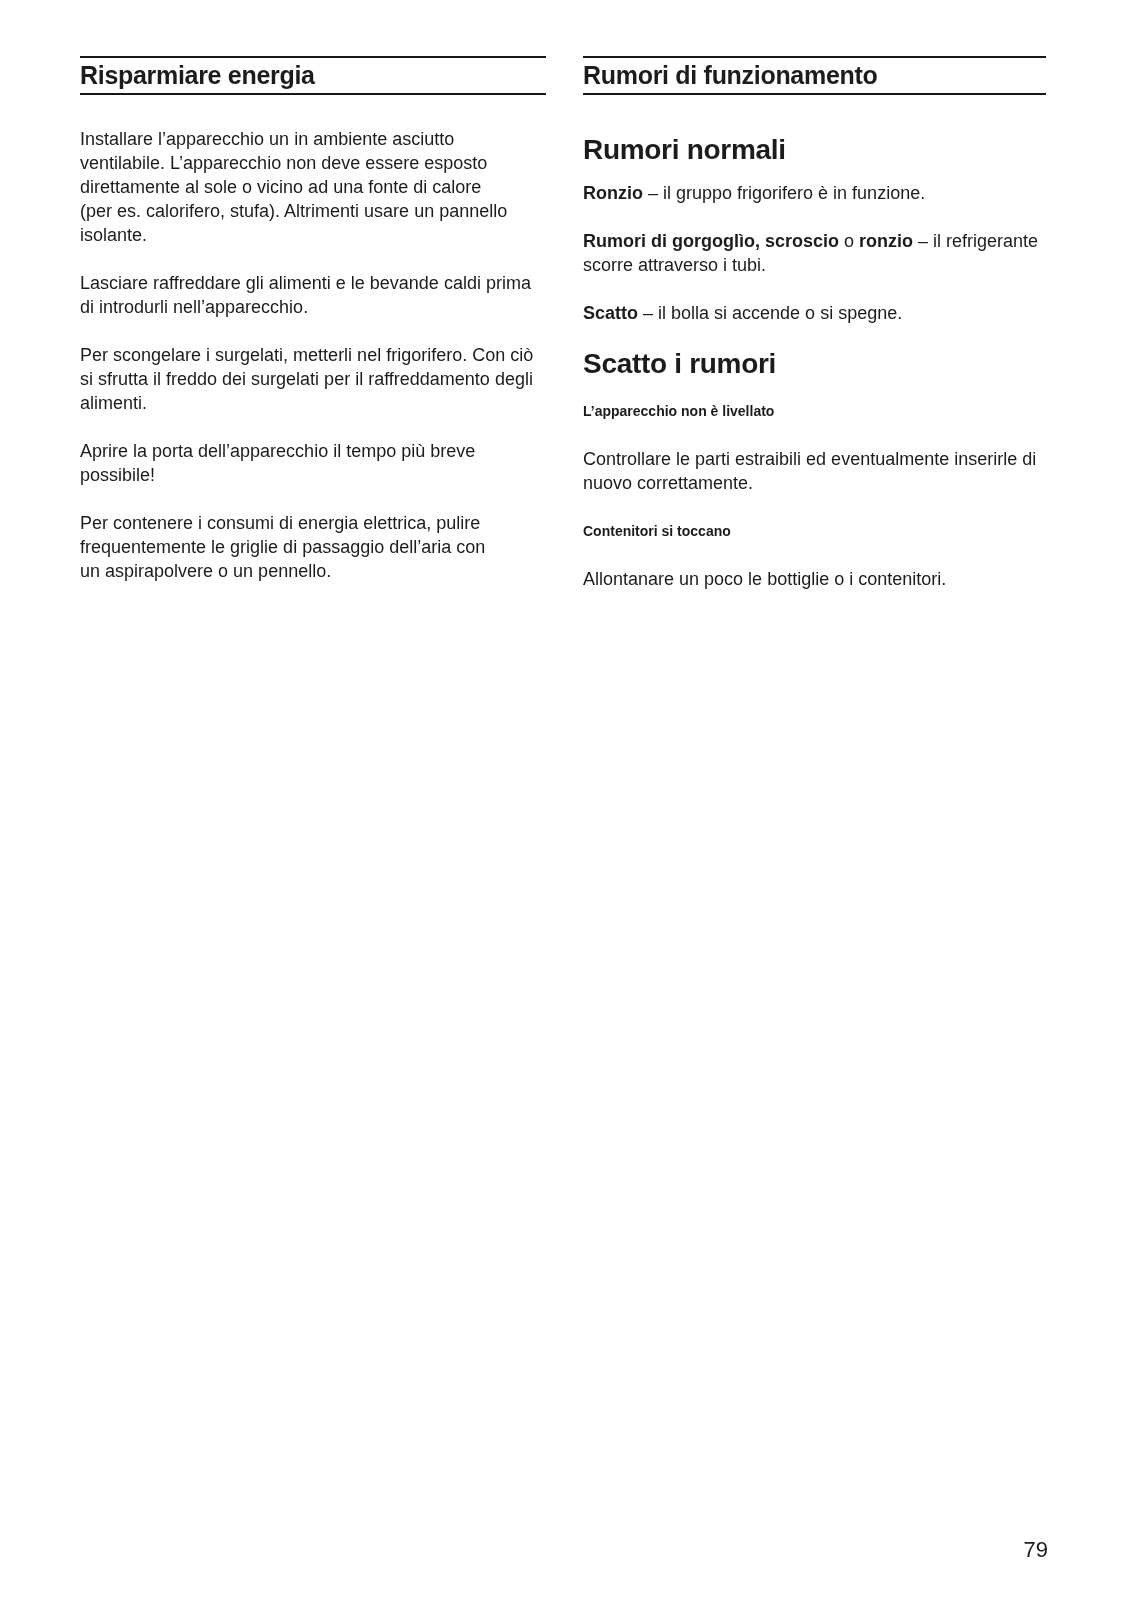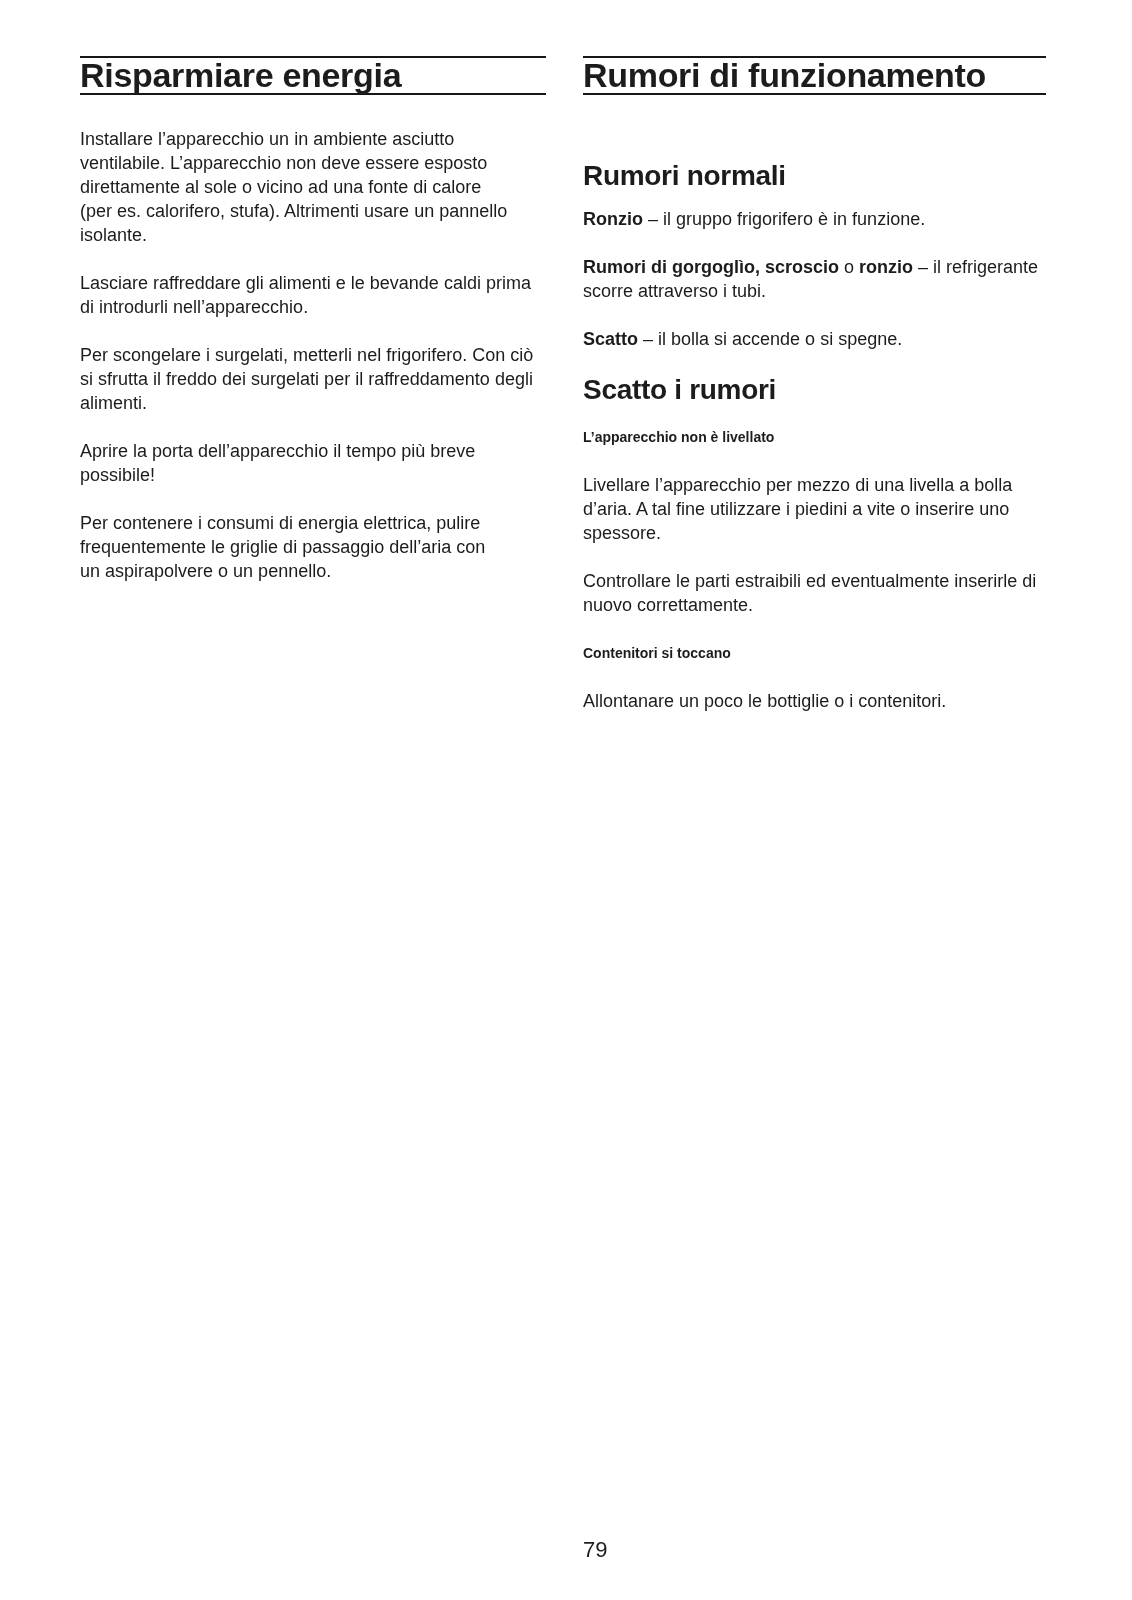--- a/index.html
+++ b/index.html
@@ -16,21 +16,21 @@
 
   .col { position: absolute; top: 56px; }
   .col-left  { left: 80px;  width: 466px; }
   .col-right { left: 583px; width: 463px; }
 
   .rule-heading {
     margin: 0;
     border-top: 2px solid #161616;
     border-bottom: 2px solid #161616;
     padding: 3px 0 4px 0;
-    font-size: 34px;
+    font-size: 25px;
     line-height: 28px;
     font-weight: 700;
     letter-spacing: -0.3px;
     white-space: nowrap;
   }
 
   .body {
     margin: 0 0 24px 0;
     font-size: 18px;
     line-height: 24px;
@@ -42,35 +42,36 @@
   .b { font-weight: 700; }
 
   h2.sub {
     margin: 24px 0 16px 0;
     font-size: 28px;
     line-height: 30px;
     font-weight: 700;
     letter-spacing: -0.3px;
     white-space: nowrap;
   }
-  h2.first-sub { margin-top: 66px; }
+  h2.first-sub { margin-top: 40px; }
 
   h3.subhead {
     margin: 20px 0 24px 0;
     font-size: 14px;
     line-height: 24px;
     font-weight: 700;
     white-space: nowrap;
   }
 
   .page-number {
     position: absolute;
     left: 583px;
     width: 465px;
     top: 1538px;
+    text-align: right;
     font-size: 22px;
     line-height: 24px;
     font-weight: 500;
   }
 </style>
 </head>
 <body>
 
 <div class="page">
 
@@ -102,23 +103,20 @@
     <p class="body"><span class="b">Ronzio</span><span> – il gruppo frigorifero è in funzione.</span></p>
 
     <p class="body"><span class="b">Rumori di gorgoglìo, scroscio</span><span> o </span><span class="b">ronzio</span><span> – il refrigerante
 scorre attraverso i tubi.</span></p>
 
     <p class="body"><span class="b">Scatto</span><span> – il bolla si accende o si spegne.</span></p>
 
     <h2 class="sub">Scatto i rumori</h2>
 
     <h3 class="subhead">L’apparecchio non è livellato</h3>
-    <p class="body">Livellare l’apparecchio per mezzo di una livella a bolla
-d’aria. A tal fine utilizzare i piedini a vite o inserire uno
-spessore.</p>
 
     <p class="body">Controllare le parti estraibili ed eventualmente inserirle di
 nuovo correttamente.</p>
 
     <h3 class="subhead">Contenitori si toccano</h3>
     <p class="body">Allontanare un poco le bottiglie o i contenitori.</p>
   </div>
 
   <div class="page-number">79</div>
 </div>

